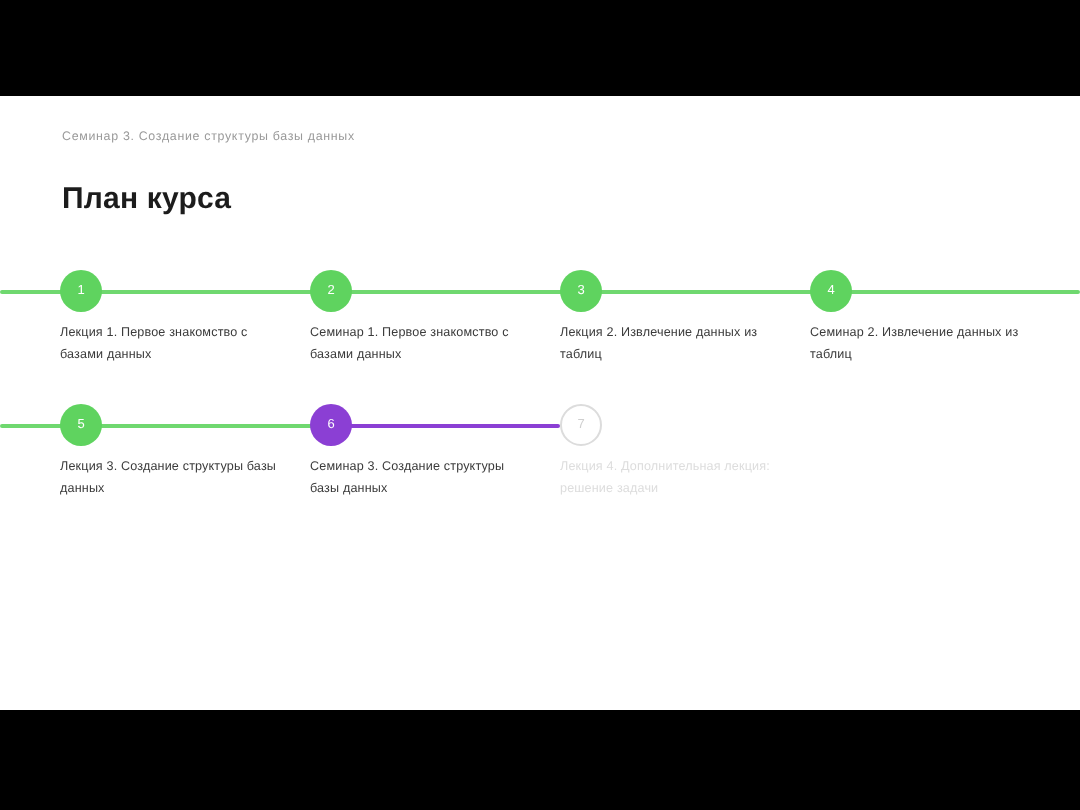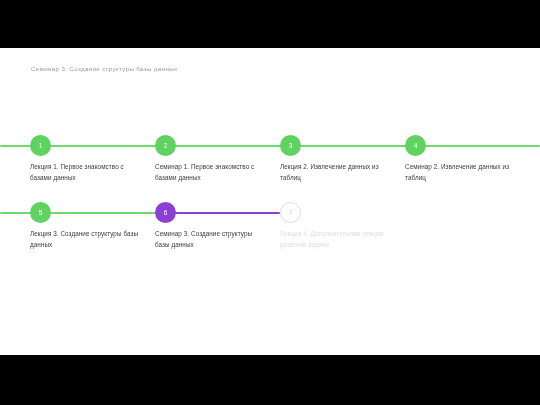--- a/index.html
+++ b/index.html
@@ -114,20 +114,21 @@
         <circle cx="12" cy="12" r="11" fill="none" stroke="#ffffff" stroke-width="1.4"></circle>
         <path d="M12 4.6 V19.4" fill="none" stroke="#ffffff" stroke-width="1.2"></path>
         <path d="M9.6 5.2 C6.4 6.4 5.2 8.6 6.4 10.2 C5.0 11.4 5.2 13.4 6.6 14.4 C6.0 16.4 7.6 18.4 9.8 18.6" fill="none" stroke="#ffffff" stroke-width="1.2" stroke-linecap="round"></path>
         <path d="M14.4 5.2 C17.6 6.4 18.8 8.6 17.6 10.2 C19.0 11.4 18.8 13.4 17.4 14.4 C18.0 16.4 16.4 18.4 14.2 18.6" fill="none" stroke="#ffffff" stroke-width="1.2" stroke-linecap="round"></path>
         <path d="M8.4 8.6 C10.0 9.0 10.6 10.2 9.8 11.6" fill="none" stroke="#ffffff" stroke-width="1"></path>
         <path d="M15.6 8.6 C14.0 9.0 13.4 10.2 14.2 11.6" fill="none" stroke="#ffffff" stroke-width="1"></path>
       </svg>
     </span>
   </div>
 
+  <div class="page-title">План курса</div>
 
   <div class="timeline">
 
     <div class="track green" style="left:0px; top:17px; width:540px;"></div>
 
     <div class="node done" style="left:30px; top:7px;">
       <span>1</span>
     </div>
     <div class="node-label" style="left:30px; top:33px;">Лекция 1. Первое знакомство с базами данных</div>
 

